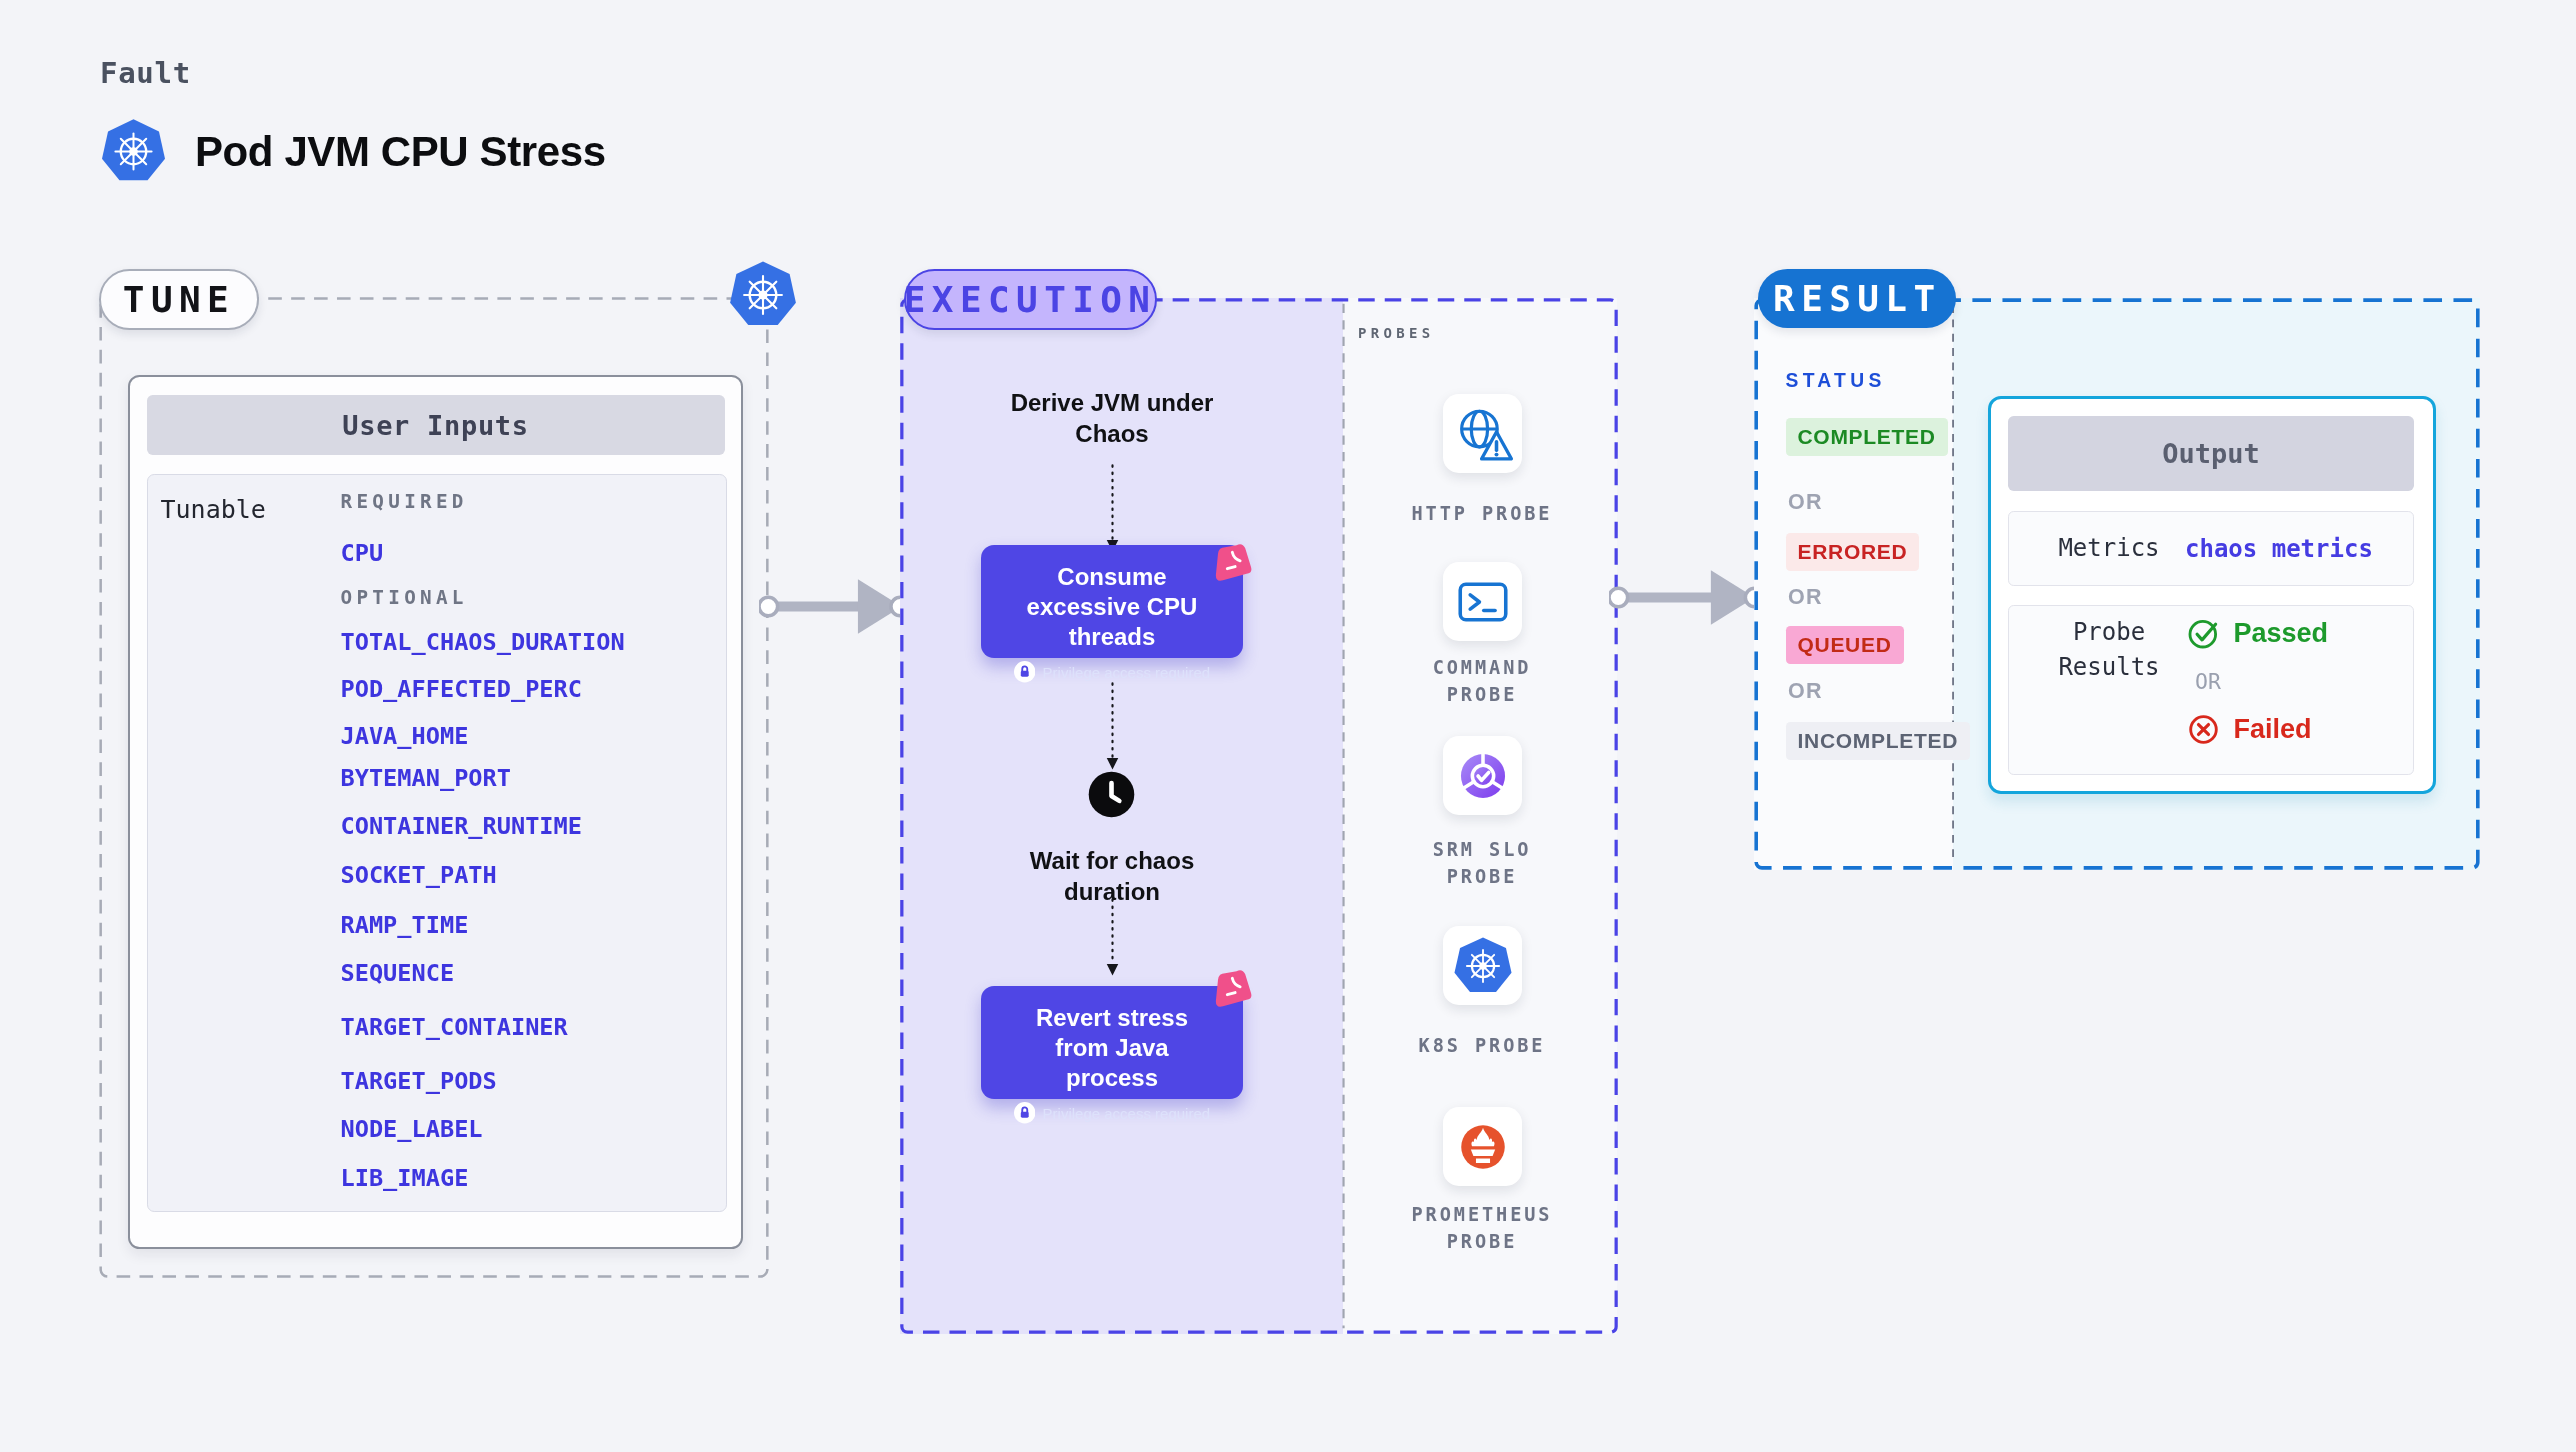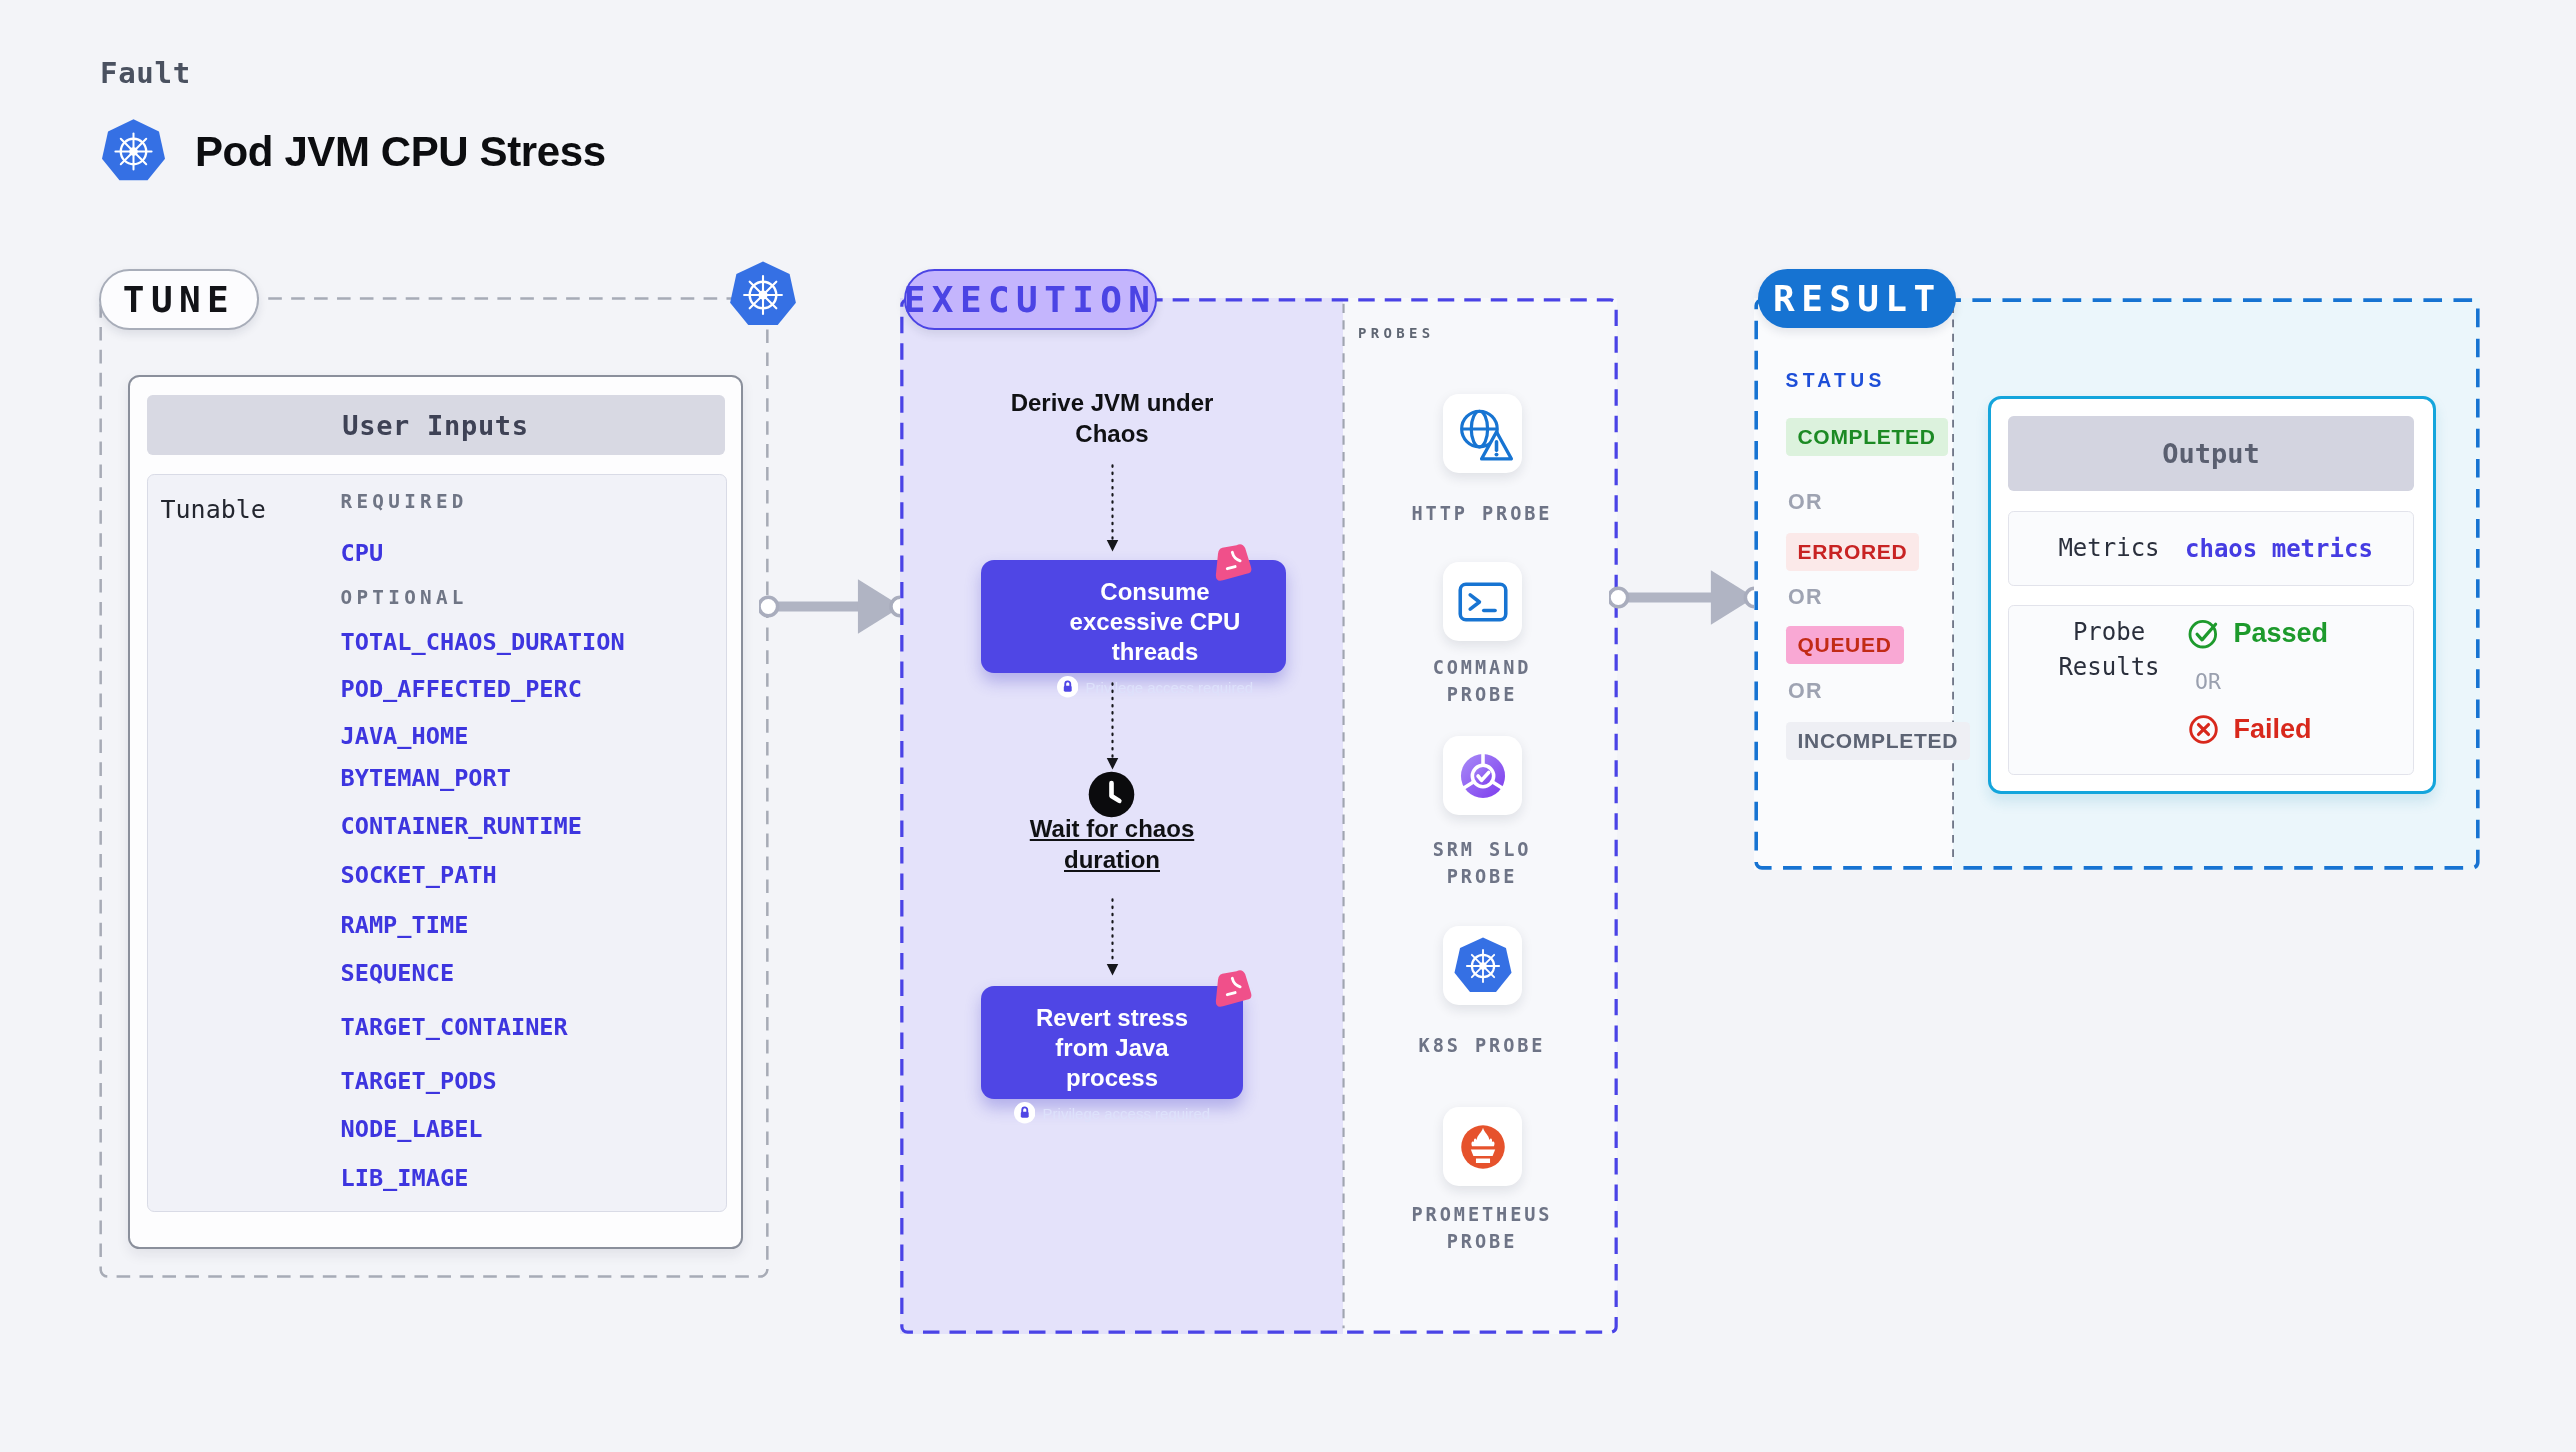--- a/index.html
+++ b/index.html
@@ -155,21 +155,21 @@
     <div class="abs badge-pill exec-badge">EXECUTION</div>
 
     <div class="abs flow-label" style="top:90px;">Derive JVM under Chaos</div>
     <div class="abs" style="left:206px;top:166px;">
       <svg width="13" height="89" viewBox="0 0 18 124">
         <line x1="9" y1="2" x2="9" y2="104" stroke="#15161A" stroke-width="3" stroke-dasharray="2 8" stroke-linecap="round"></line>
         <polygon points="1,106 17,106 9,122" fill="#15161A"></polygon>
       </svg>
     </div>
 
-    <div class="abs stepbox" style="top:262px;padding-left:43px;">
+    <div class="abs stepbox" style="top:247px;">
       <div class="step-title" style="padding:0 29px;">Consume excessive CPU threads</div>
       <div class="priv">
         <span>
           <svg width="21.5" height="21.5" viewBox="0 0 30 30">
             <circle cx="15" cy="15" r="15" fill="#fff"></circle>
             <path d="M11.5,14 v-3 a3.5,3.5 0 0 1 7,0 v3" fill="none" stroke="#4F46E5" stroke-width="2.6"></path>
             <rect x="9.5" y="13.5" width="11" height="8.5" rx="2" fill="#4F46E5"></rect>
           </svg>
         </span>
         <span class="priv-text">Privilege access required</span>
@@ -189,21 +189,21 @@
         <polygon points="1,106 17,106 9,122" fill="#15161A"></polygon>
       </svg>
     </div>
 
     <div class="abs" style="left:188px;top:473px;">
       <svg width="47" height="47" viewBox="0 0 66 66">
         <circle cx="33" cy="33" r="32" fill="#0B0B0D"></circle>
         <path d="M33,17 L33,35 L44,42" fill="none" stroke="#fff" stroke-width="6.5" stroke-linecap="round" stroke-linejoin="round"></path>
       </svg>
     </div>
-    <div class="abs flow-label" style="top:516px;text-decoration:underline;">Wait for chaos duration</div>
+    <div class="abs flow-label" style="top:548px;">Wait for chaos duration</div>
 
     <div class="abs" style="left:206px;top:600px;">
       <svg width="13" height="79" viewBox="0 0 18 110">
         <line x1="9" y1="2" x2="9" y2="90" stroke="#15161A" stroke-width="3" stroke-dasharray="2 8" stroke-linecap="round"></line>
         <polygon points="1,92 17,92 9,108" fill="#15161A"></polygon>
       </svg>
     </div>
 
     <div class="abs stepbox" style="top:688px;">
       <div class="step-title" style="padding:0 29px;">Revert stress from Java process</div>

